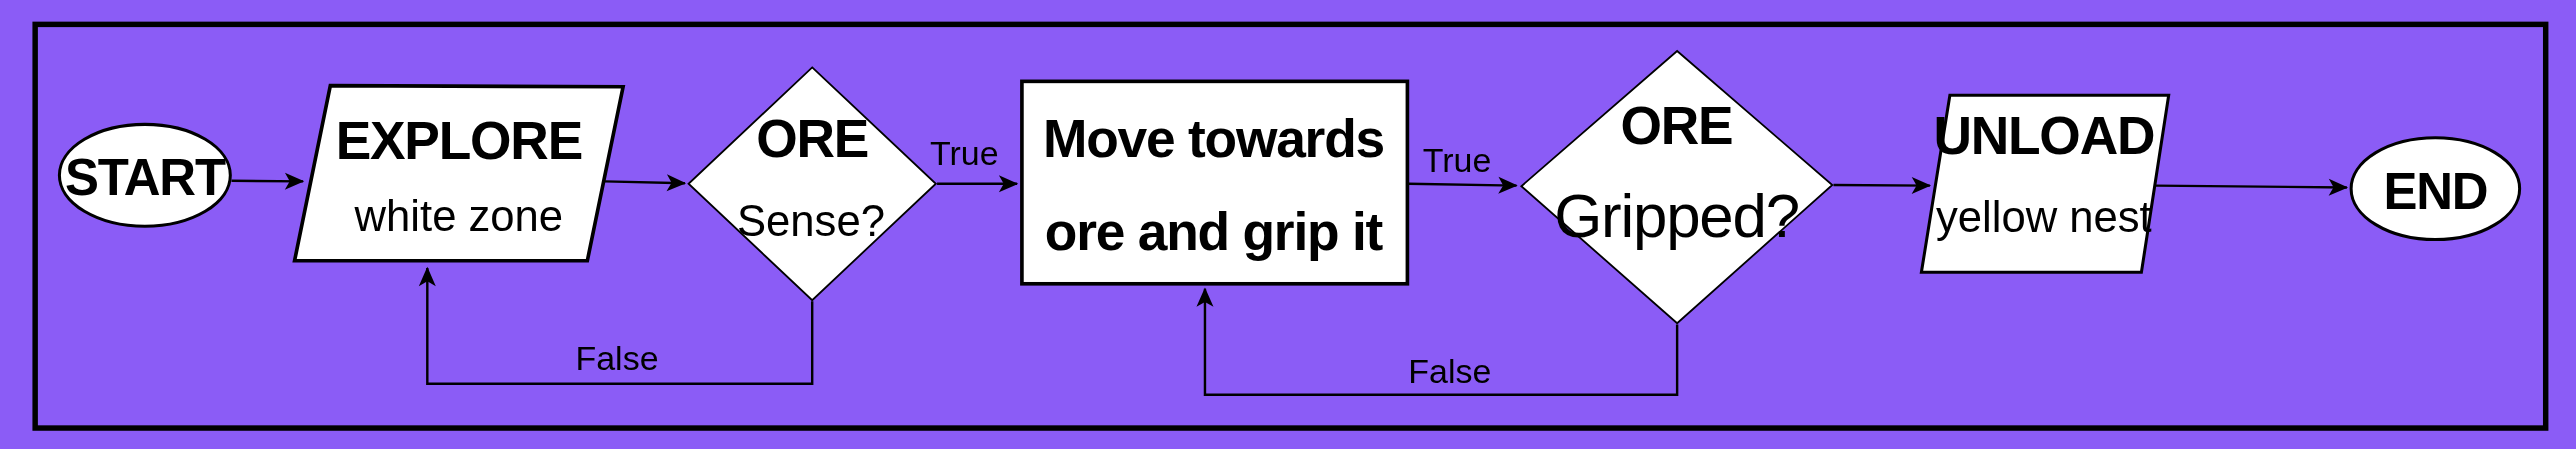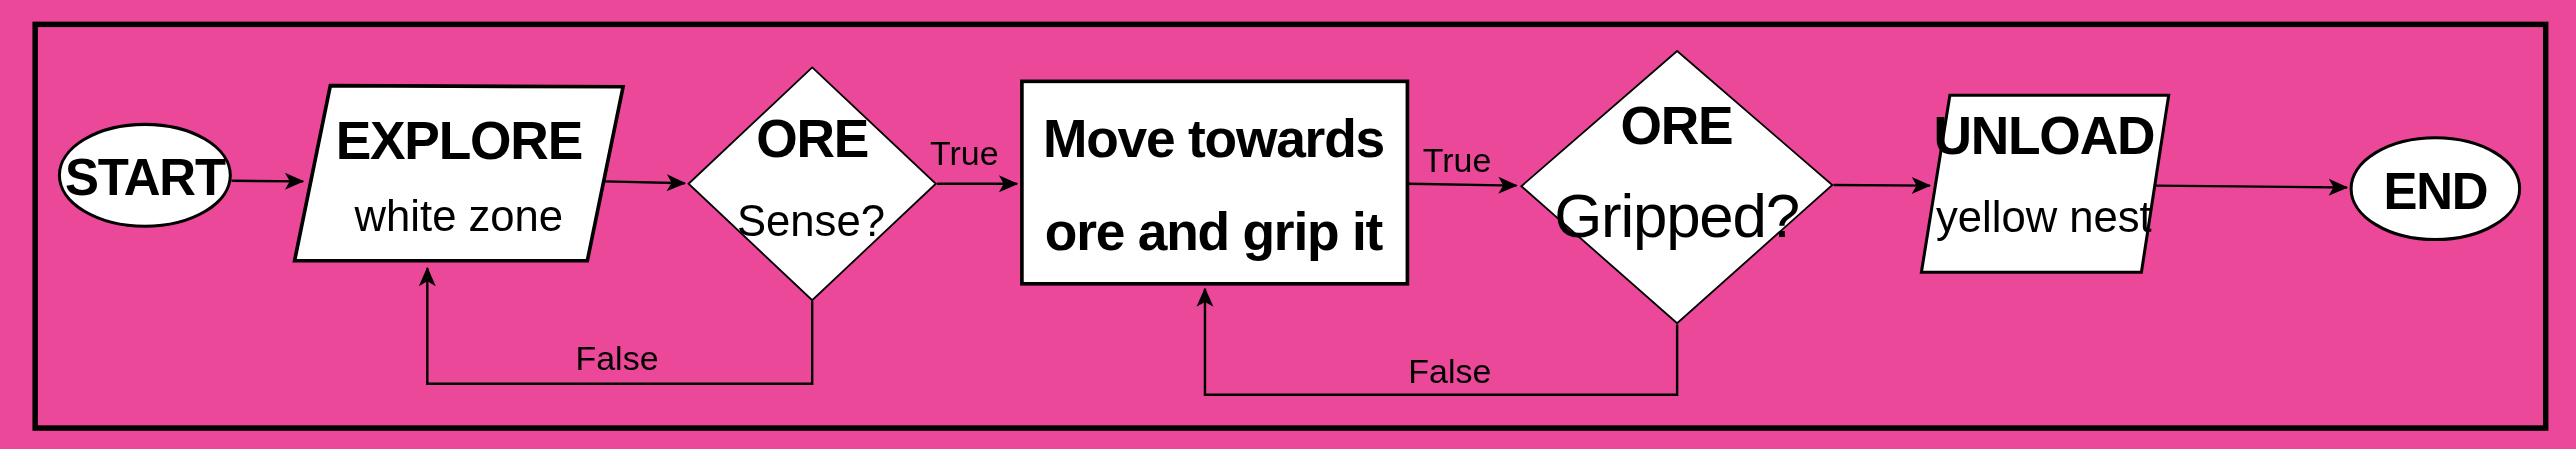--- a/index.html
+++ b/index.html
@@ -4,21 +4,21 @@
 <style>
   html, body {
     margin: 0;
     padding: 0;
     background: #ffffff;
   }
   .canvas {
     position: relative;
     width: 2576px;
     height: 450px;
-    background: #ec4899;
+    background: #8b5cf6;
     font-family: "Liberation Sans", sans-serif;
   }
   svg { display: block; }
   .shape {
     fill: #ffffff;
     stroke: #000000;
   }
   .thick  { stroke-width: 6; }
   .med    { stroke-width: 5; }
   .thin   { stroke-width: 3; }

